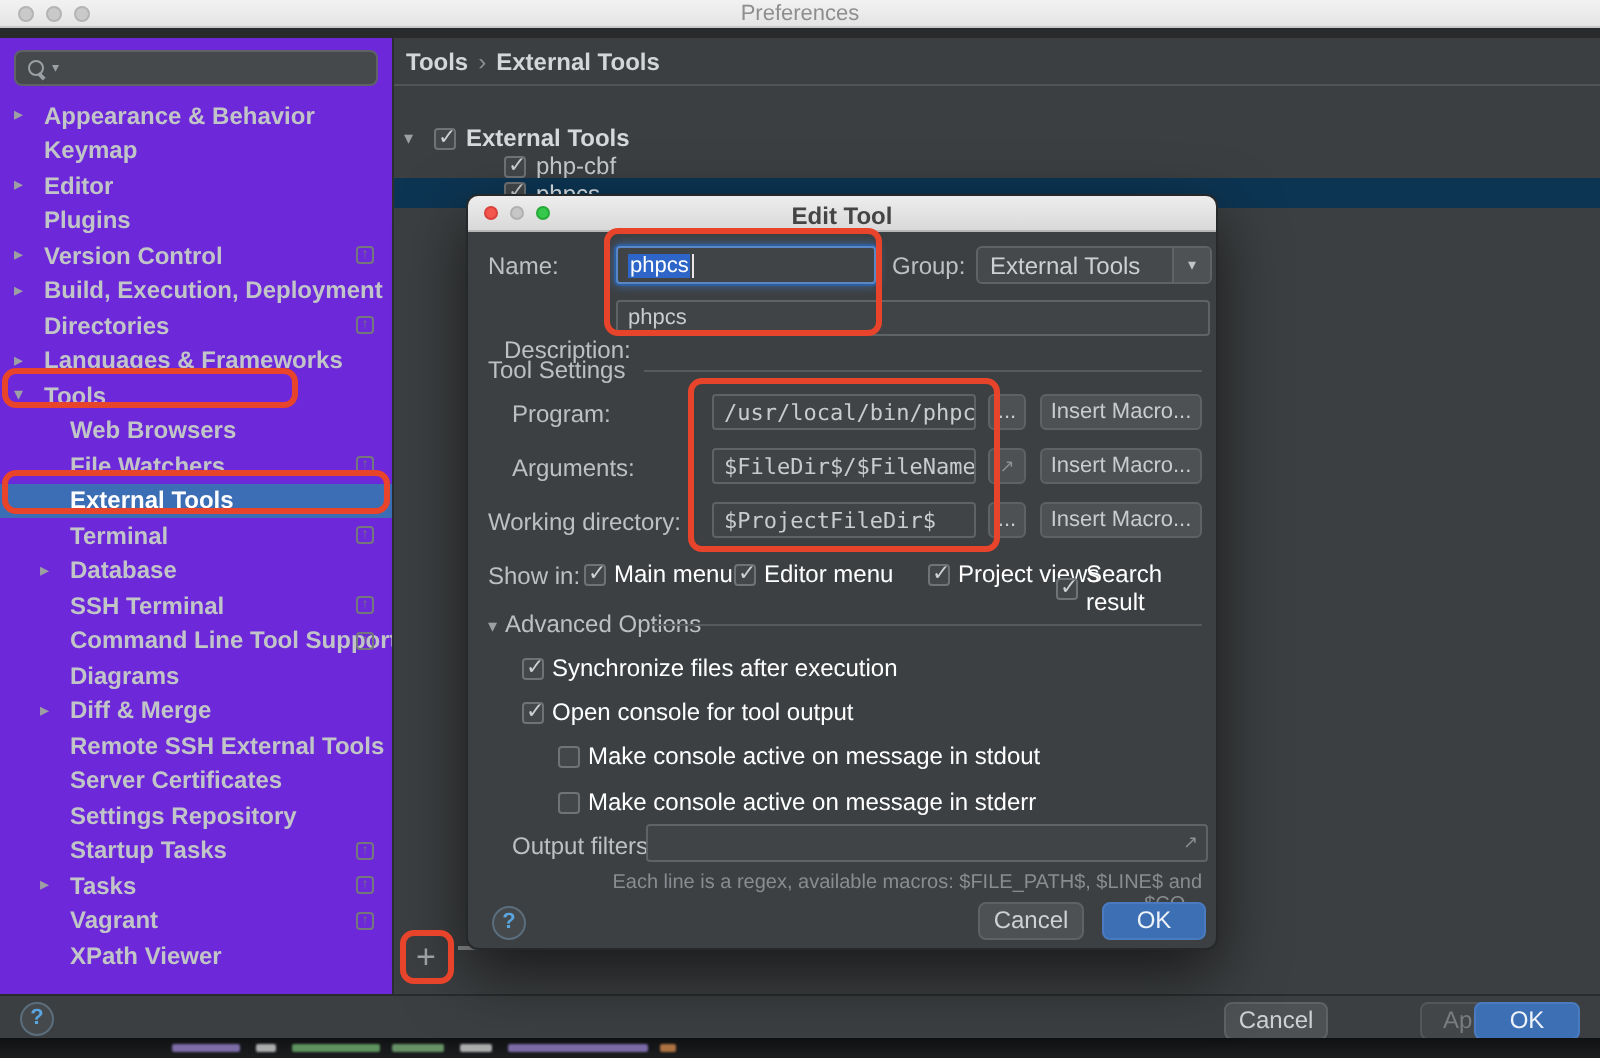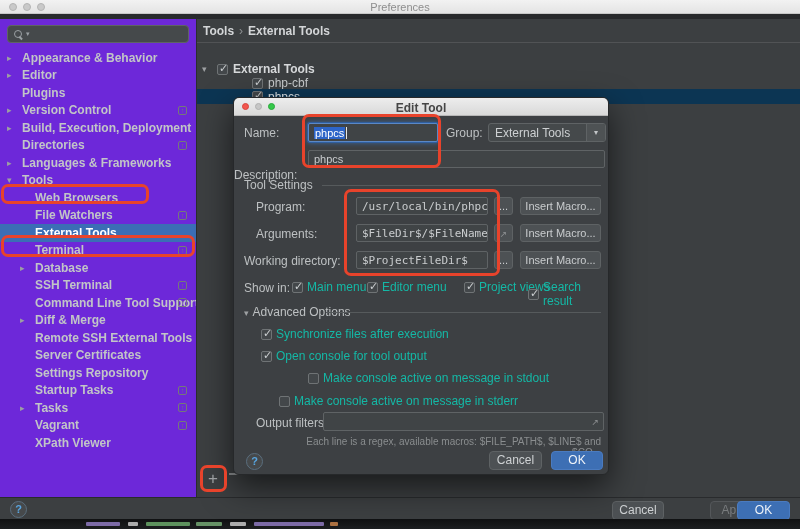--- a/index.html
+++ b/index.html
@@ -121,21 +121,21 @@
   .combo-arrow::after { content:"\25BE"; }
 
   .group-hdr { position:absolute; font-size:12px; color:#bdc0c2; white-space:nowrap; }
   .hr { position:absolute; height:1px; background:#565a5c; }
   .adv-arrow { font-size:9px; color:#9da0a2; margin-right:4px; }
   .adv-arrow::after { content:"\25BE"; }
 
   .sm-btn { position:absolute; height:18px; background:#4d5154; border:1px solid #5e6264;
     border-radius:3px; color:#c9ccce; font-size:11px; text-align:center; line-height:16px; }
 
-  .opt { position:absolute; display:flex; align-items:center; gap:4px; font-size:12px; color:#14b8a6; }
+  .opt { position:absolute; display:flex; align-items:center; gap:4px; font-size:12px; color:#ffffff; }
   .dlg-hint { position:absolute; font-size:10px; color:#8a8d8f; text-align:right; }
   .dlg-btn { position:absolute; top:353px; }
 
   
   .anno { position:absolute; border:3px solid #e8432b; border-radius:7px; z-index:60; pointer-events:none; }
 </style>
 </head>
 <body>
 
 <div class="titlebar">
@@ -152,20 +152,23 @@
   <div class="searchbox">
     <span class="mag"></span>
     <span class="mag-caret">▾</span>
   </div>
   <div class="nav">
     <div class="nav-row lvl0">
         <span class="arr r"></span>
         <span>Appearance &amp; Behavior</span>
       </div>
     <div class="nav-row lvl0">
+        <span>Keymap</span>
+      </div>
+    <div class="nav-row lvl0">
         <span class="arr r"></span>
         <span>Editor</span>
       </div>
     <div class="nav-row lvl0">
         <span>Plugins</span>
       </div>
     <div class="nav-row lvl0">
         <span class="arr r"></span>
         <span>Version Control</span>
         <span class="share-ic"></span>
@@ -204,20 +207,23 @@
         <span class="arr r"></span>
         <span>Database</span>
       </div>
     <div class="nav-row lvl1">
         <span>SSH Terminal</span>
         <span class="share-ic"></span>
       </div>
     <div class="nav-row lvl1">
         <span>Command Line Tool Support</span>
         <span class="share-ic"></span>
+      </div>
+    <div class="nav-row lvl1">
+        <span>Diagrams</span>
       </div>
     <div class="nav-row lvl1">
         <span class="arr r"></span>
         <span>Diff &amp; Merge</span>
       </div>
     <div class="nav-row lvl1">
         <span>Remote SSH External Tools</span>
       </div>
     <div class="nav-row lvl1">
         <span>Server Certificates</span>
@@ -302,21 +308,21 @@
   <div class="field focused" style="left:74px;top:25px;width:130px;">
     <span class="sel-text">phpcs</span>
     <span class="caret"></span>
   </div>
   <span class="dlg-label" style="left:212px;top:28px;">Group:</span>
   <div class="combo" style="left:254px;top:25px;width:118px;">
     <span>External Tools</span>
     <span class="combo-arrow"></span>
   </div>
 
-  <span class="dlg-label" style="left:0;top:55px;margin-top:15px;">Description:</span>
+  <span class="dlg-label" style="left:18px;top:55px;margin-top:15px;">Description:</span>
   <div class="field" style="left:74px;top:52px;width:297px;height:18px;">
     <span>phpcs</span>
   </div>
 
   <span class="group-hdr" style="left:10px;top:80px;">Tool Settings</span>
   <div class="hr" style="left:88px;top:87px;width:279px;"></div>
 
   <span class="dlg-label" style="left:22px;top:102px;">Program:</span>
   <div class="field mono" style="left:122px;top:99px;width:132px;height:18px;">
     <span>/usr/local/bin/phpcs</span>
@@ -360,21 +366,21 @@
   <div class="hr" style="left:92px;top:214px;width:275px;"></div>
 
   <div class="opt" style="left:27px;top:251px;">
     <span class="cb checked"></span>
     <span>Open console for tool output</span>
   </div>
   <div class="opt" style="left:27px;top:229px;">
     <span class="cb checked"></span>
     <span>Synchronize files after execution</span>
   </div>
-  <div class="opt" style="left:45px;top:273px;margin-left:29px;">
+  <div class="opt" style="left:45px;top:273px;">
     <span class="cb"></span>
     <span>Make console active on message in stdout</span>
   </div>
   <div class="opt" style="left:45px;top:296px;">
     <span class="cb"></span>
     <span>Make console active on message in stderr</span>
   </div>
 
   <span class="dlg-label" style="left:22px;top:318px;">Output filters:</span>
   <div class="field" style="left:89px;top:314px;width:281px;">

